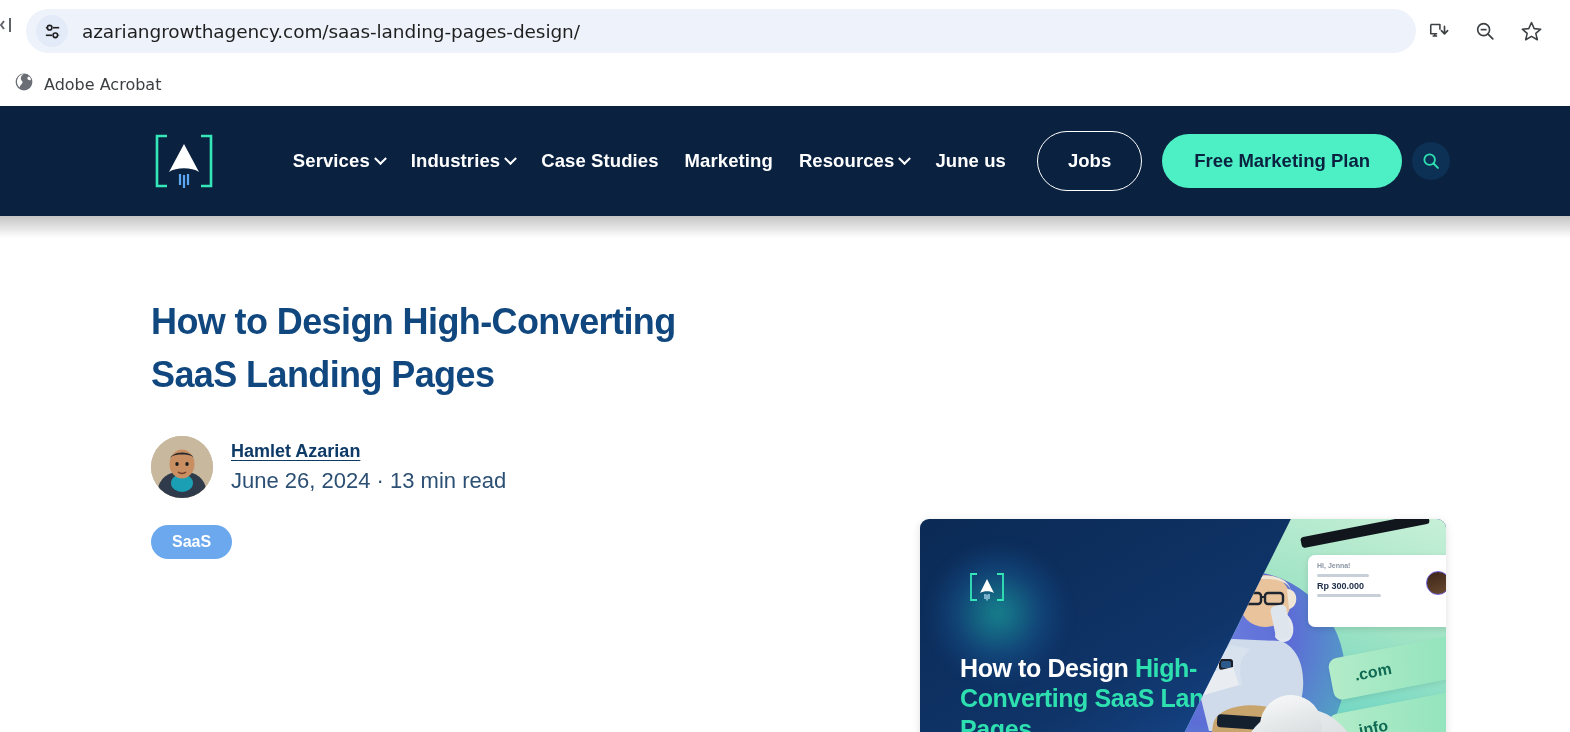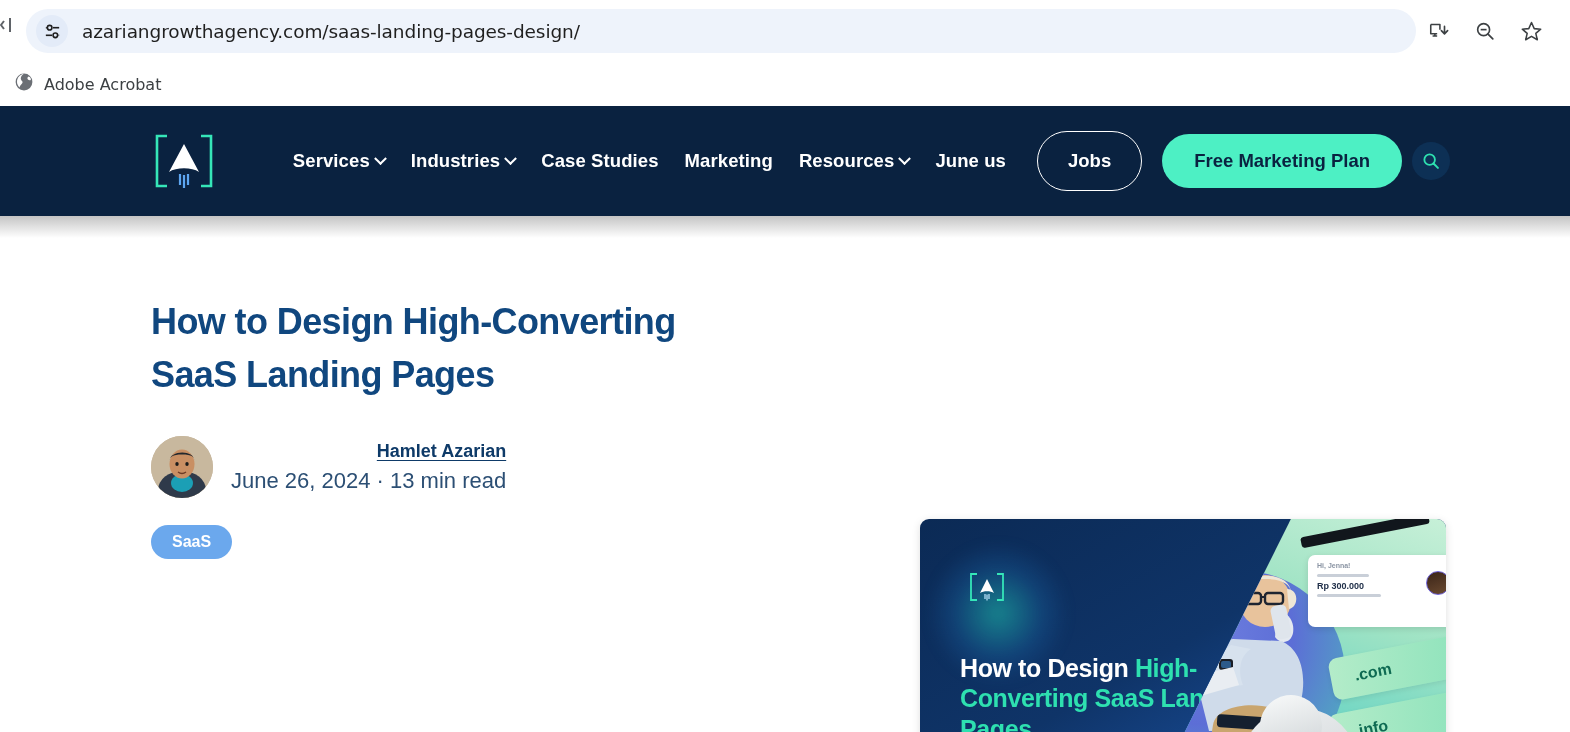--- a/index.html
+++ b/index.html
@@ -215,21 +215,20 @@
     background: #c4b49a;
     position: relative;
   }
   .author-name {
     color: #0e3a68;
     font-size: 18px;
     font-weight: 700;
     text-decoration: underline;
     text-underline-offset: 3px;
     cursor: pointer;
-    text-align: right;
   }
   .author-meta {
     color: #2c4f74;
     font-size: 22px;
     margin-top: 6px;
   }
   .tag-pill {
     margin-top: 27px;
     display: inline-flex;
     align-items: center;

